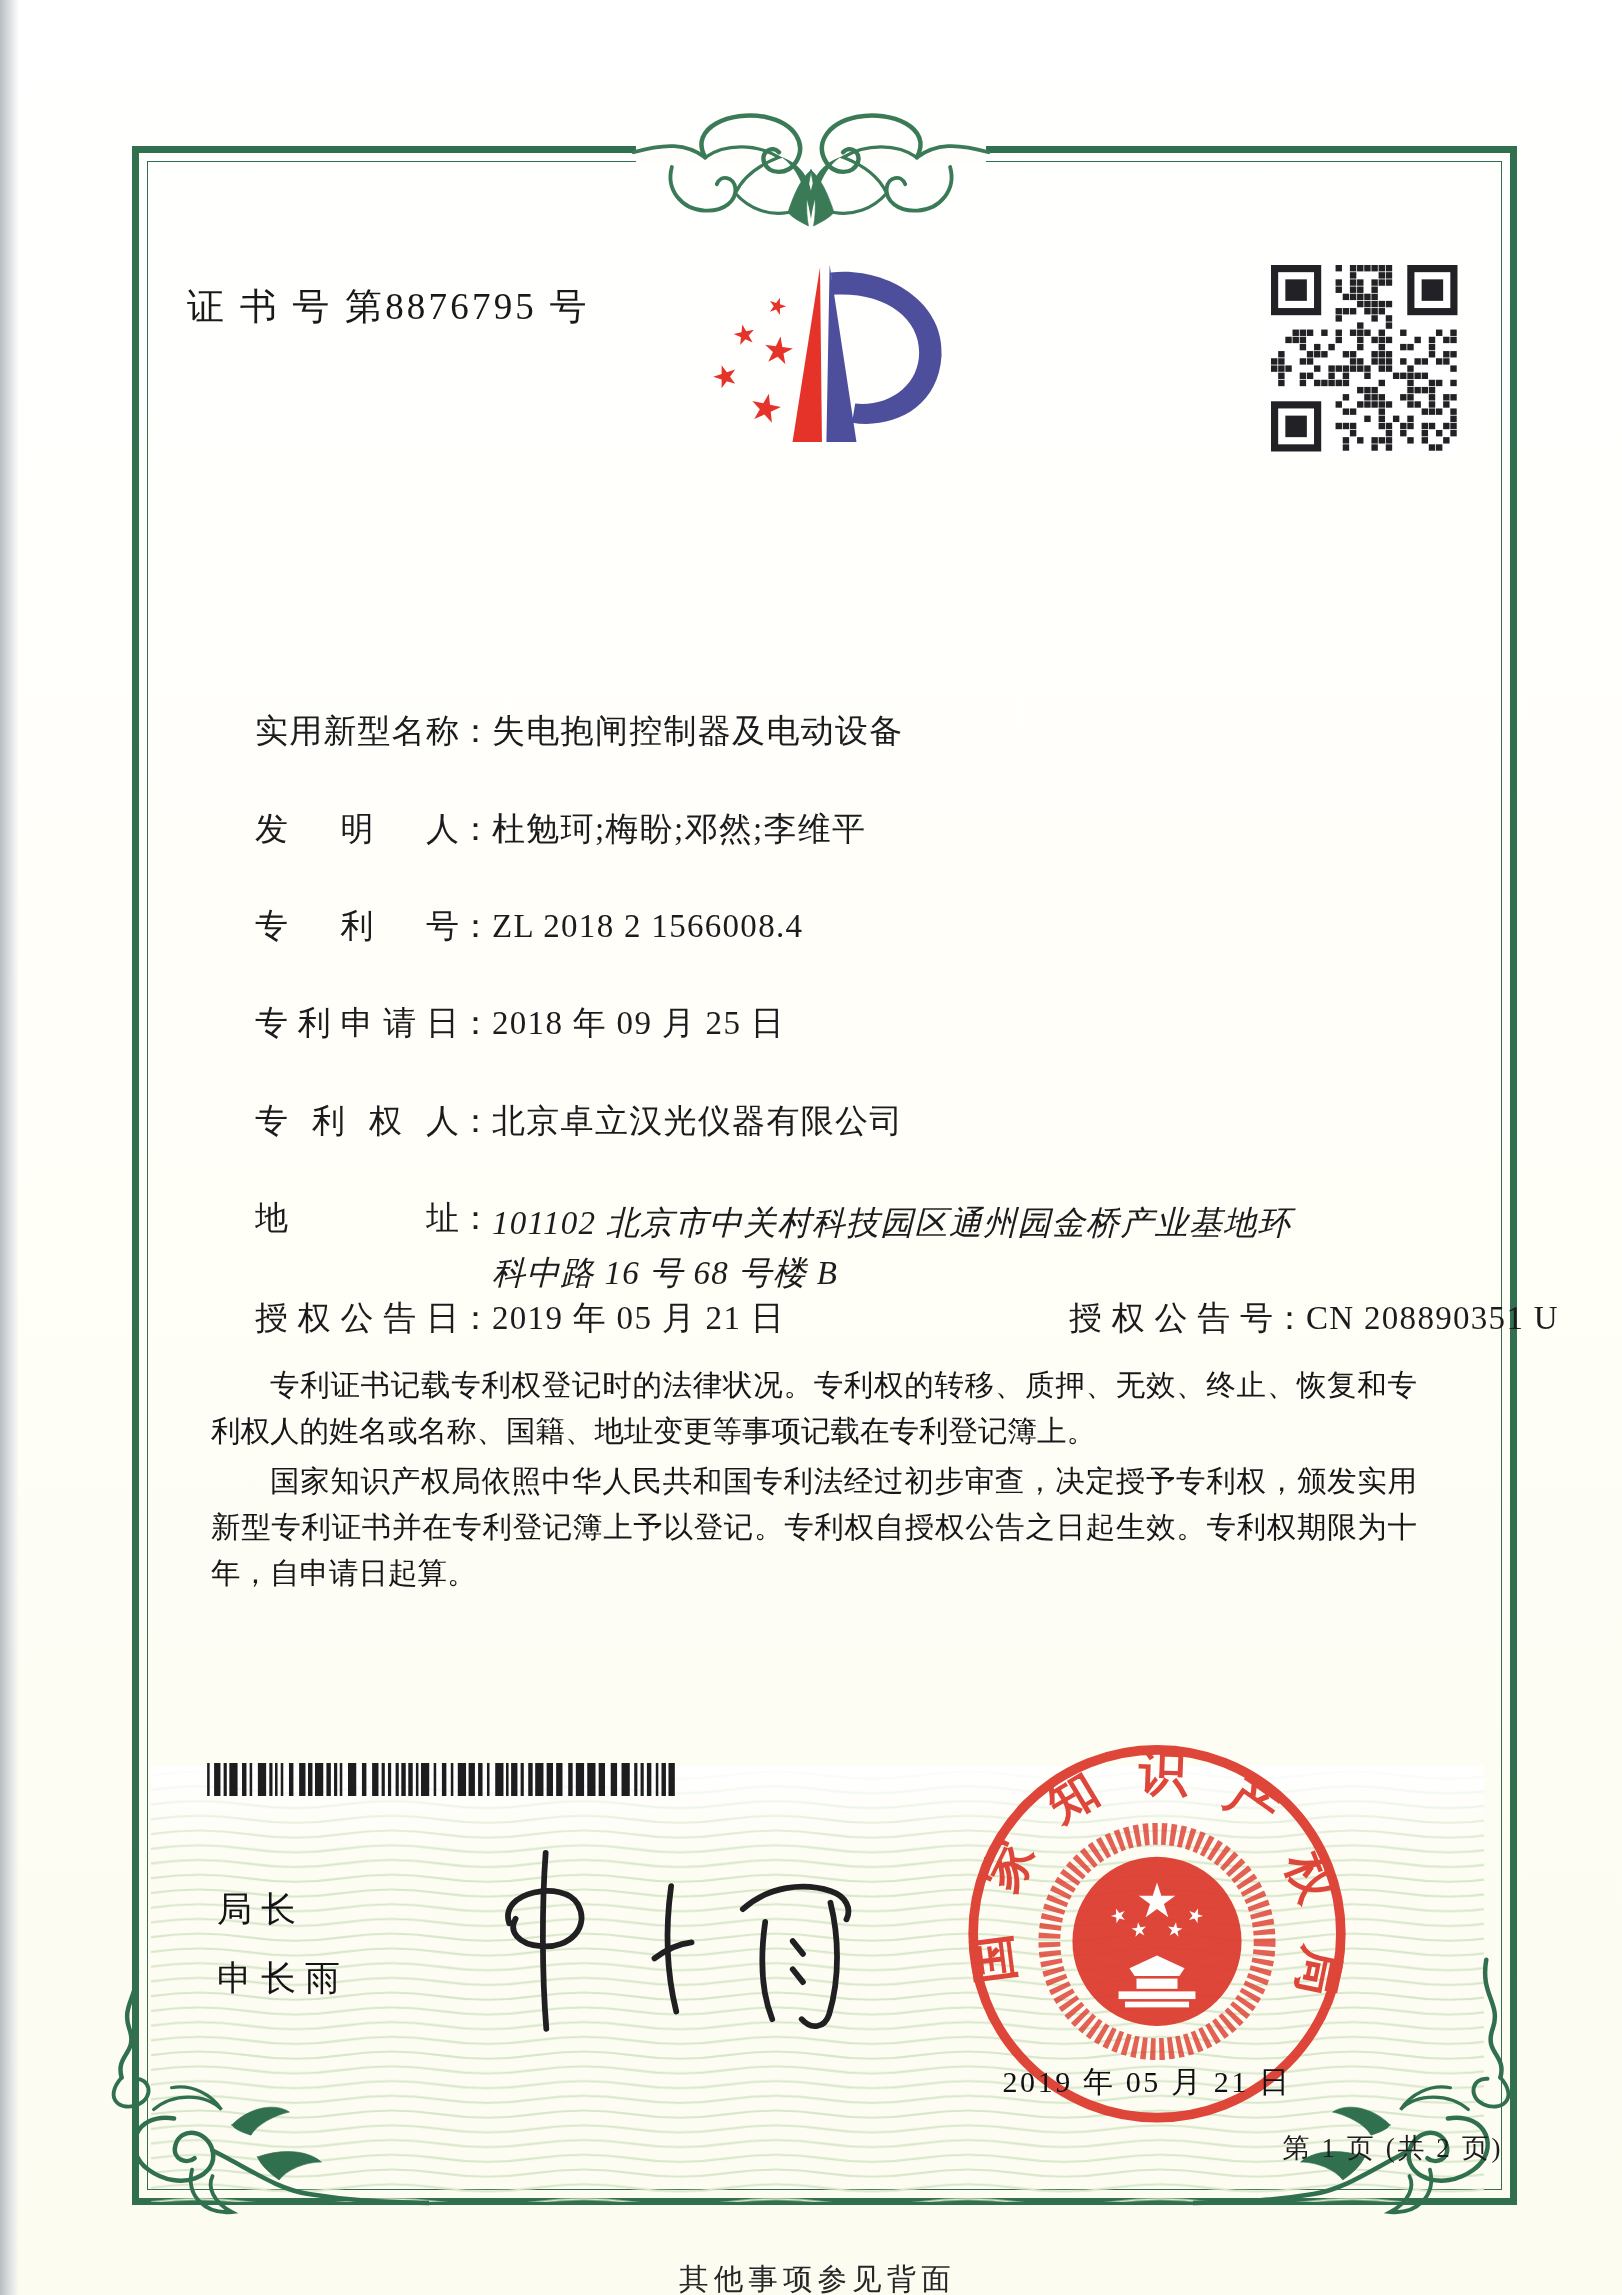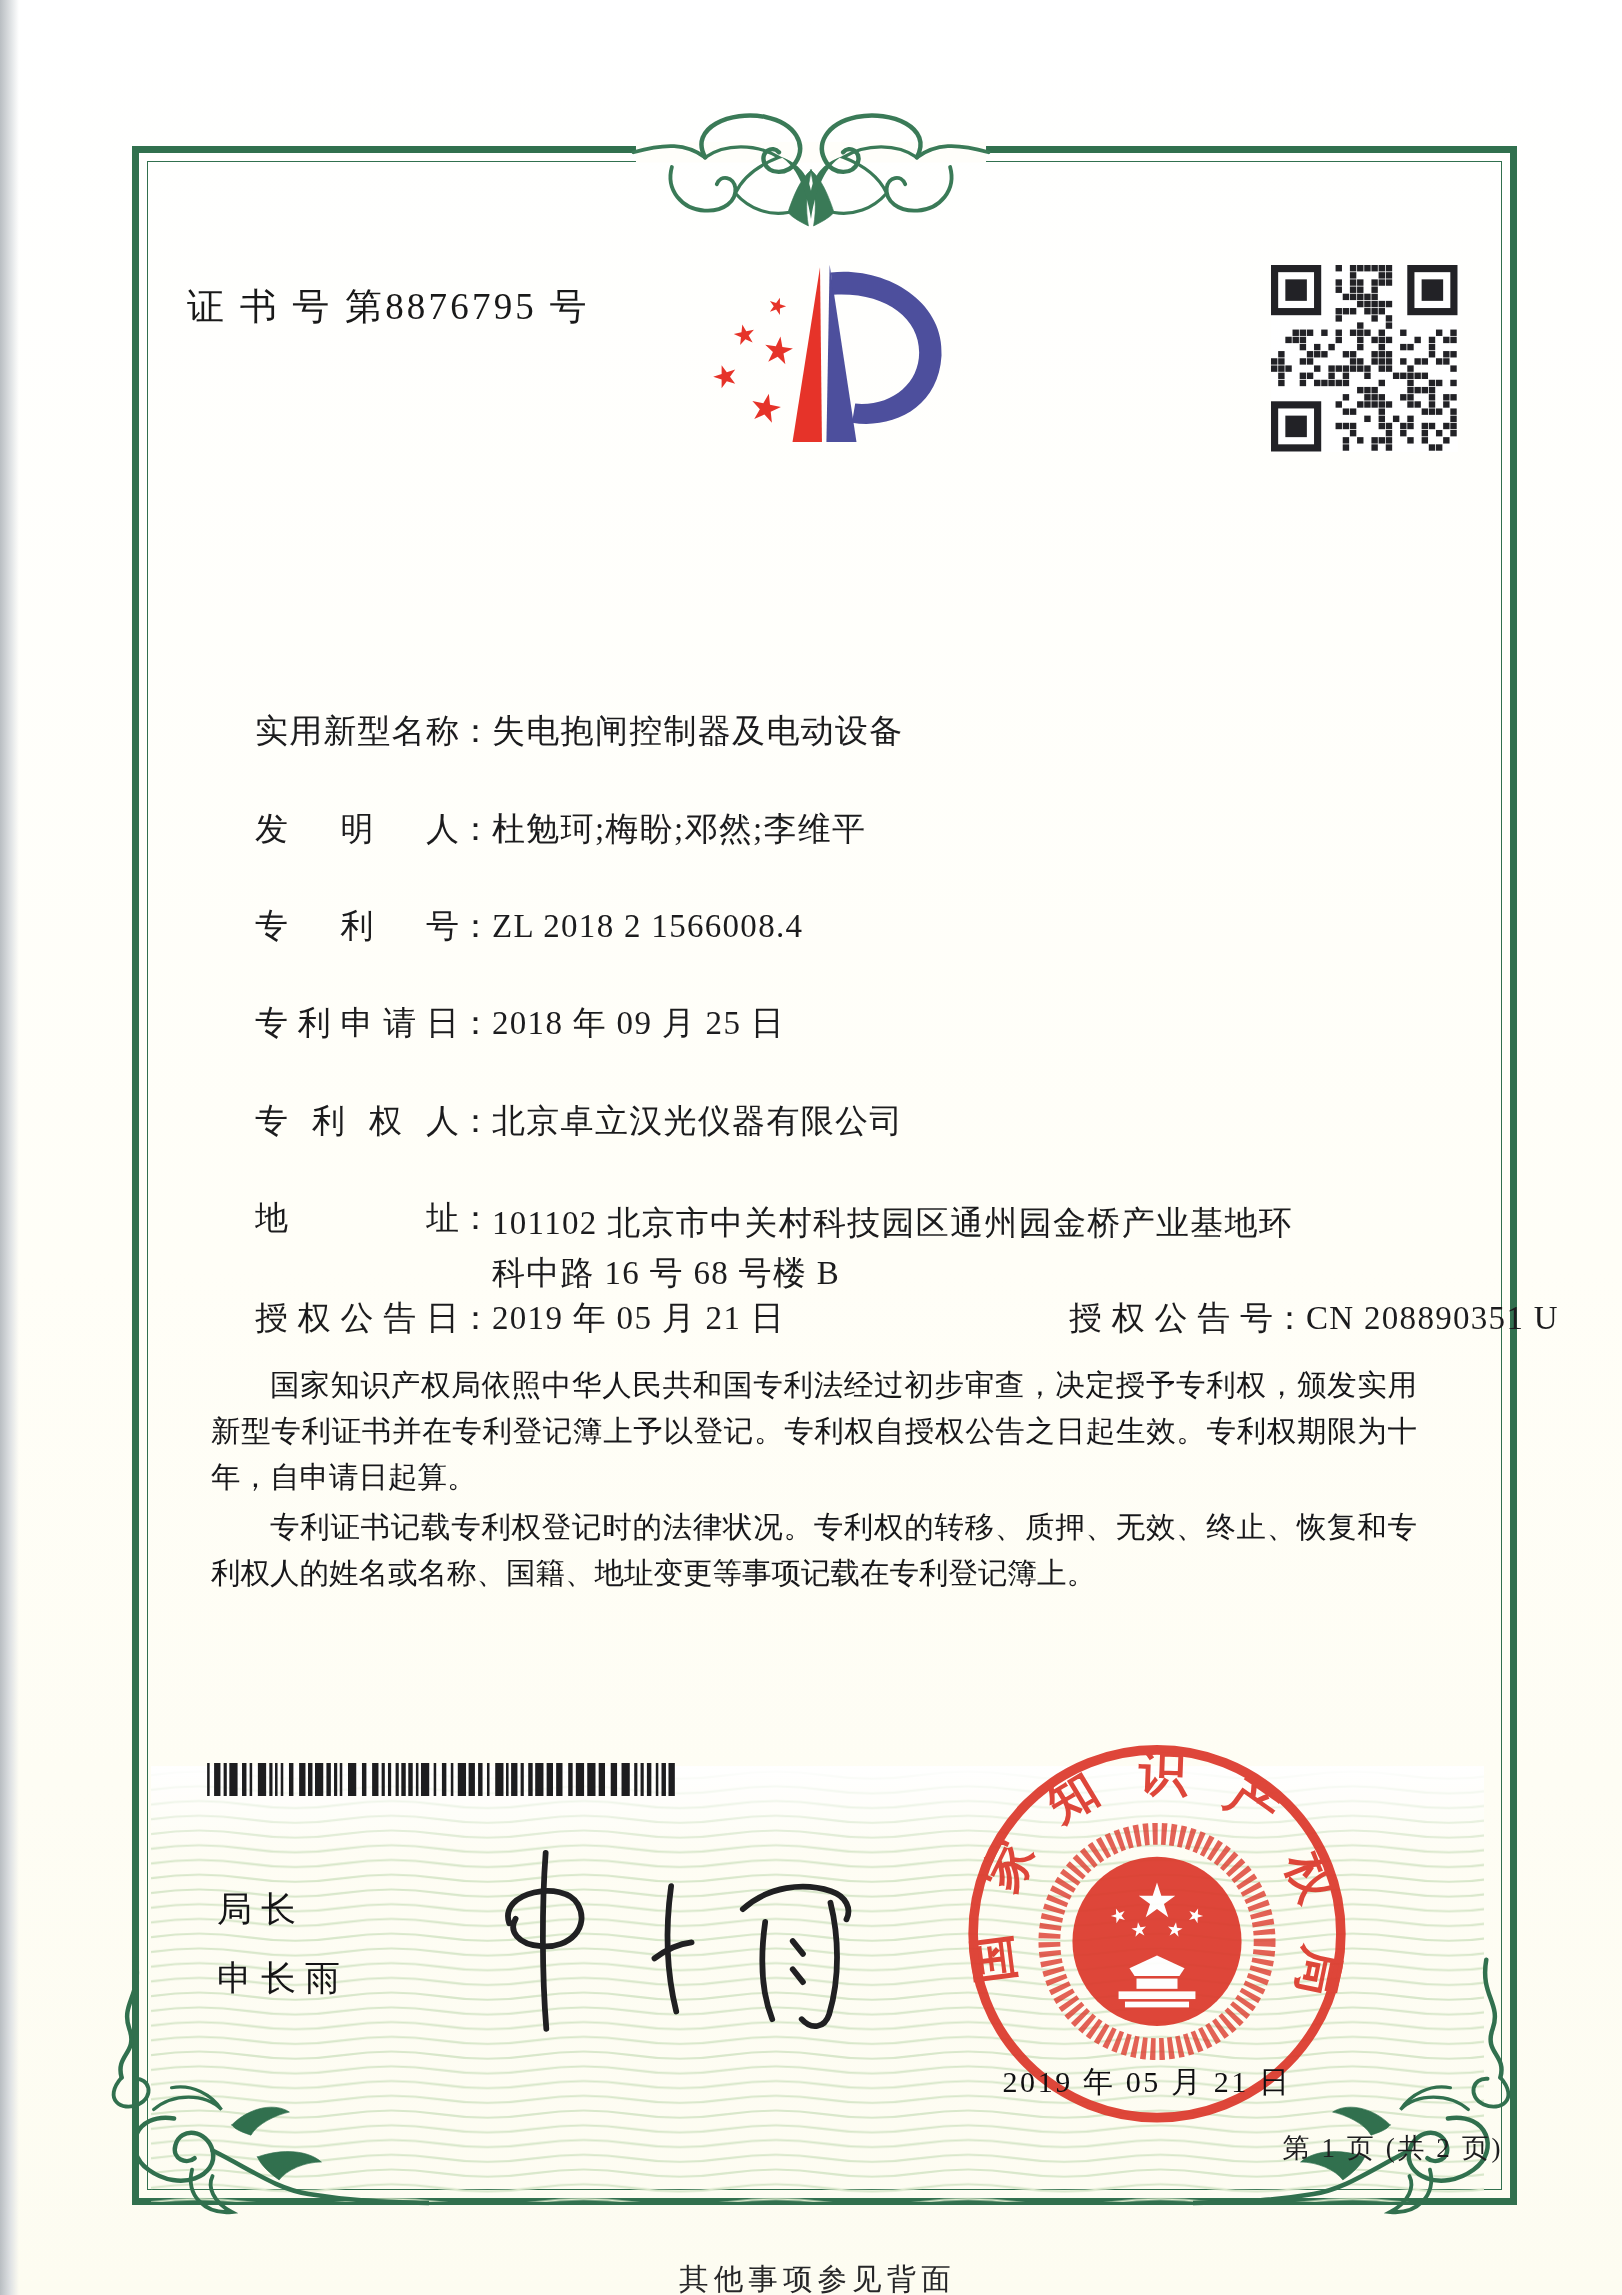--- a/index.html
+++ b/index.html
@@ -10,21 +10,21 @@
   .frame-inner{position:absolute;inset:7.7px;border:1.9px solid #31704e;}
   
   .waves{position:absolute;left:151px;top:1766px;width:1333px;height:436px;z-index:1;}
   .deco{position:absolute;z-index:2;}
   .cert-no{position:absolute;left:187px;top:282px;font-size:37px;letter-spacing:3.2px;color:#191919;z-index:3;}
   .title{position:absolute;left:196px;top:504px;width:1256px;text-align:center;font-size:74px;font-weight:bold;letter-spacing:16.7px;color:#101010;z-index:3;}
   .row{position:absolute;left:211px;font-size:33px;line-height:40px;white-space:nowrap;z-index:3;}
   .flabel{display:inline-block;width:204px;text-align:justify;text-align-last:justify;vertical-align:top;margin-left:44px;}
   .colon{display:inline-block;width:33px;vertical-align:top;}
   .fvalue{letter-spacing:1.3px;}
-  .addr .fvalue{display:inline-block;white-space:normal;width:833px;line-height:50px;vertical-align:top;}
+  .addr .fvalue{display:inline-block;white-space:normal;width:833px;line-height:50px;vertical-align:top;font-style:italic;}
   .grant-col2{position:absolute;left:814px;top:0;}
   .paras{position:absolute;left:211px;top:1362px;width:1206px;font-size:29.5px;line-height:46px;text-align:justify;color:#17171a;z-index:3;}
   .paras p{margin:0 0 3.8px 0;text-indent:2em;}
   .barcode{position:absolute;left:205px;top:1763px;z-index:3;}
   .dtitle{position:absolute;left:217px;top:1886px;font-size:35px;letter-spacing:9px;z-index:3;color:#141416;}
   .dname{position:absolute;left:217px;top:1955px;font-size:35px;letter-spacing:9px;z-index:3;color:#141416;}
   .signature{position:absolute;left:442px;top:1827px;z-index:3;}
   .seal{position:absolute;left:955px;top:1730px;z-index:3;opacity:.93;}
   .seal-date{position:absolute;left:955px;top:2062px;width:384px;text-align:center;font-size:30px;letter-spacing:2.6px;color:#101012;z-index:4;}
   .page-info{position:absolute;left:132px;top:2130px;width:1371px;text-align:right;font-size:27px;color:#1d1d1f;z-index:3;letter-spacing:2.6px;}
@@ -358,22 +358,22 @@
   </div>
 
   <div class="row" style="top:1298px">
     <span class="flabel">授权公告日</span><span class="colon">：</span><span class="fvalue">2019 年 05 月 21 日</span>
     <span class="grant-col2">
       <span class="flabel">授权公告号</span><span class="colon">：</span><span class="fvalue">CN 208890351 U</span>
     </span>
   </div>
 
   <div class="paras">
+    <p>专利证书记载专利权登记时的法律状况。专利权的转移、质押、无效、终止、恢复和专利权人的姓名或名称、国籍、地址变更等事项记载在专利登记簿上。</p>
     <p>国家知识产权局依照中华人民共和国专利法经过初步审查，决定授予专利权，颁发实用新型专利证书并在专利登记簿上予以登记。专利权自授权公告之日起生效。专利权期限为十年，自申请日起算。</p>
-    <p>专利证书记载专利权登记时的法律状况。专利权的转移、质押、无效、终止、恢复和专利权人的姓名或名称、国籍、地址变更等事项记载在专利登记簿上。</p>
   </div>
 
   <svg class="barcode" id="barcode-svg" width="484" height="33" viewBox="0 0 756 52">
       <rect x="0" y="0" width="4" height="52" fill="#1d1d1f"></rect>
       <rect x="11" y="0" width="10" height="52" fill="#1d1d1f"></rect>
       <rect x="26" y="0" width="5" height="52" fill="#1d1d1f"></rect>
       <rect x="35" y="0" width="13" height="52" fill="#1d1d1f"></rect>
       <rect x="55" y="0" width="7" height="52" fill="#1d1d1f"></rect>
       <rect x="67" y="0" width="4" height="52" fill="#1d1d1f"></rect>
       <rect x="80" y="0" width="13" height="52" fill="#1d1d1f"></rect>

